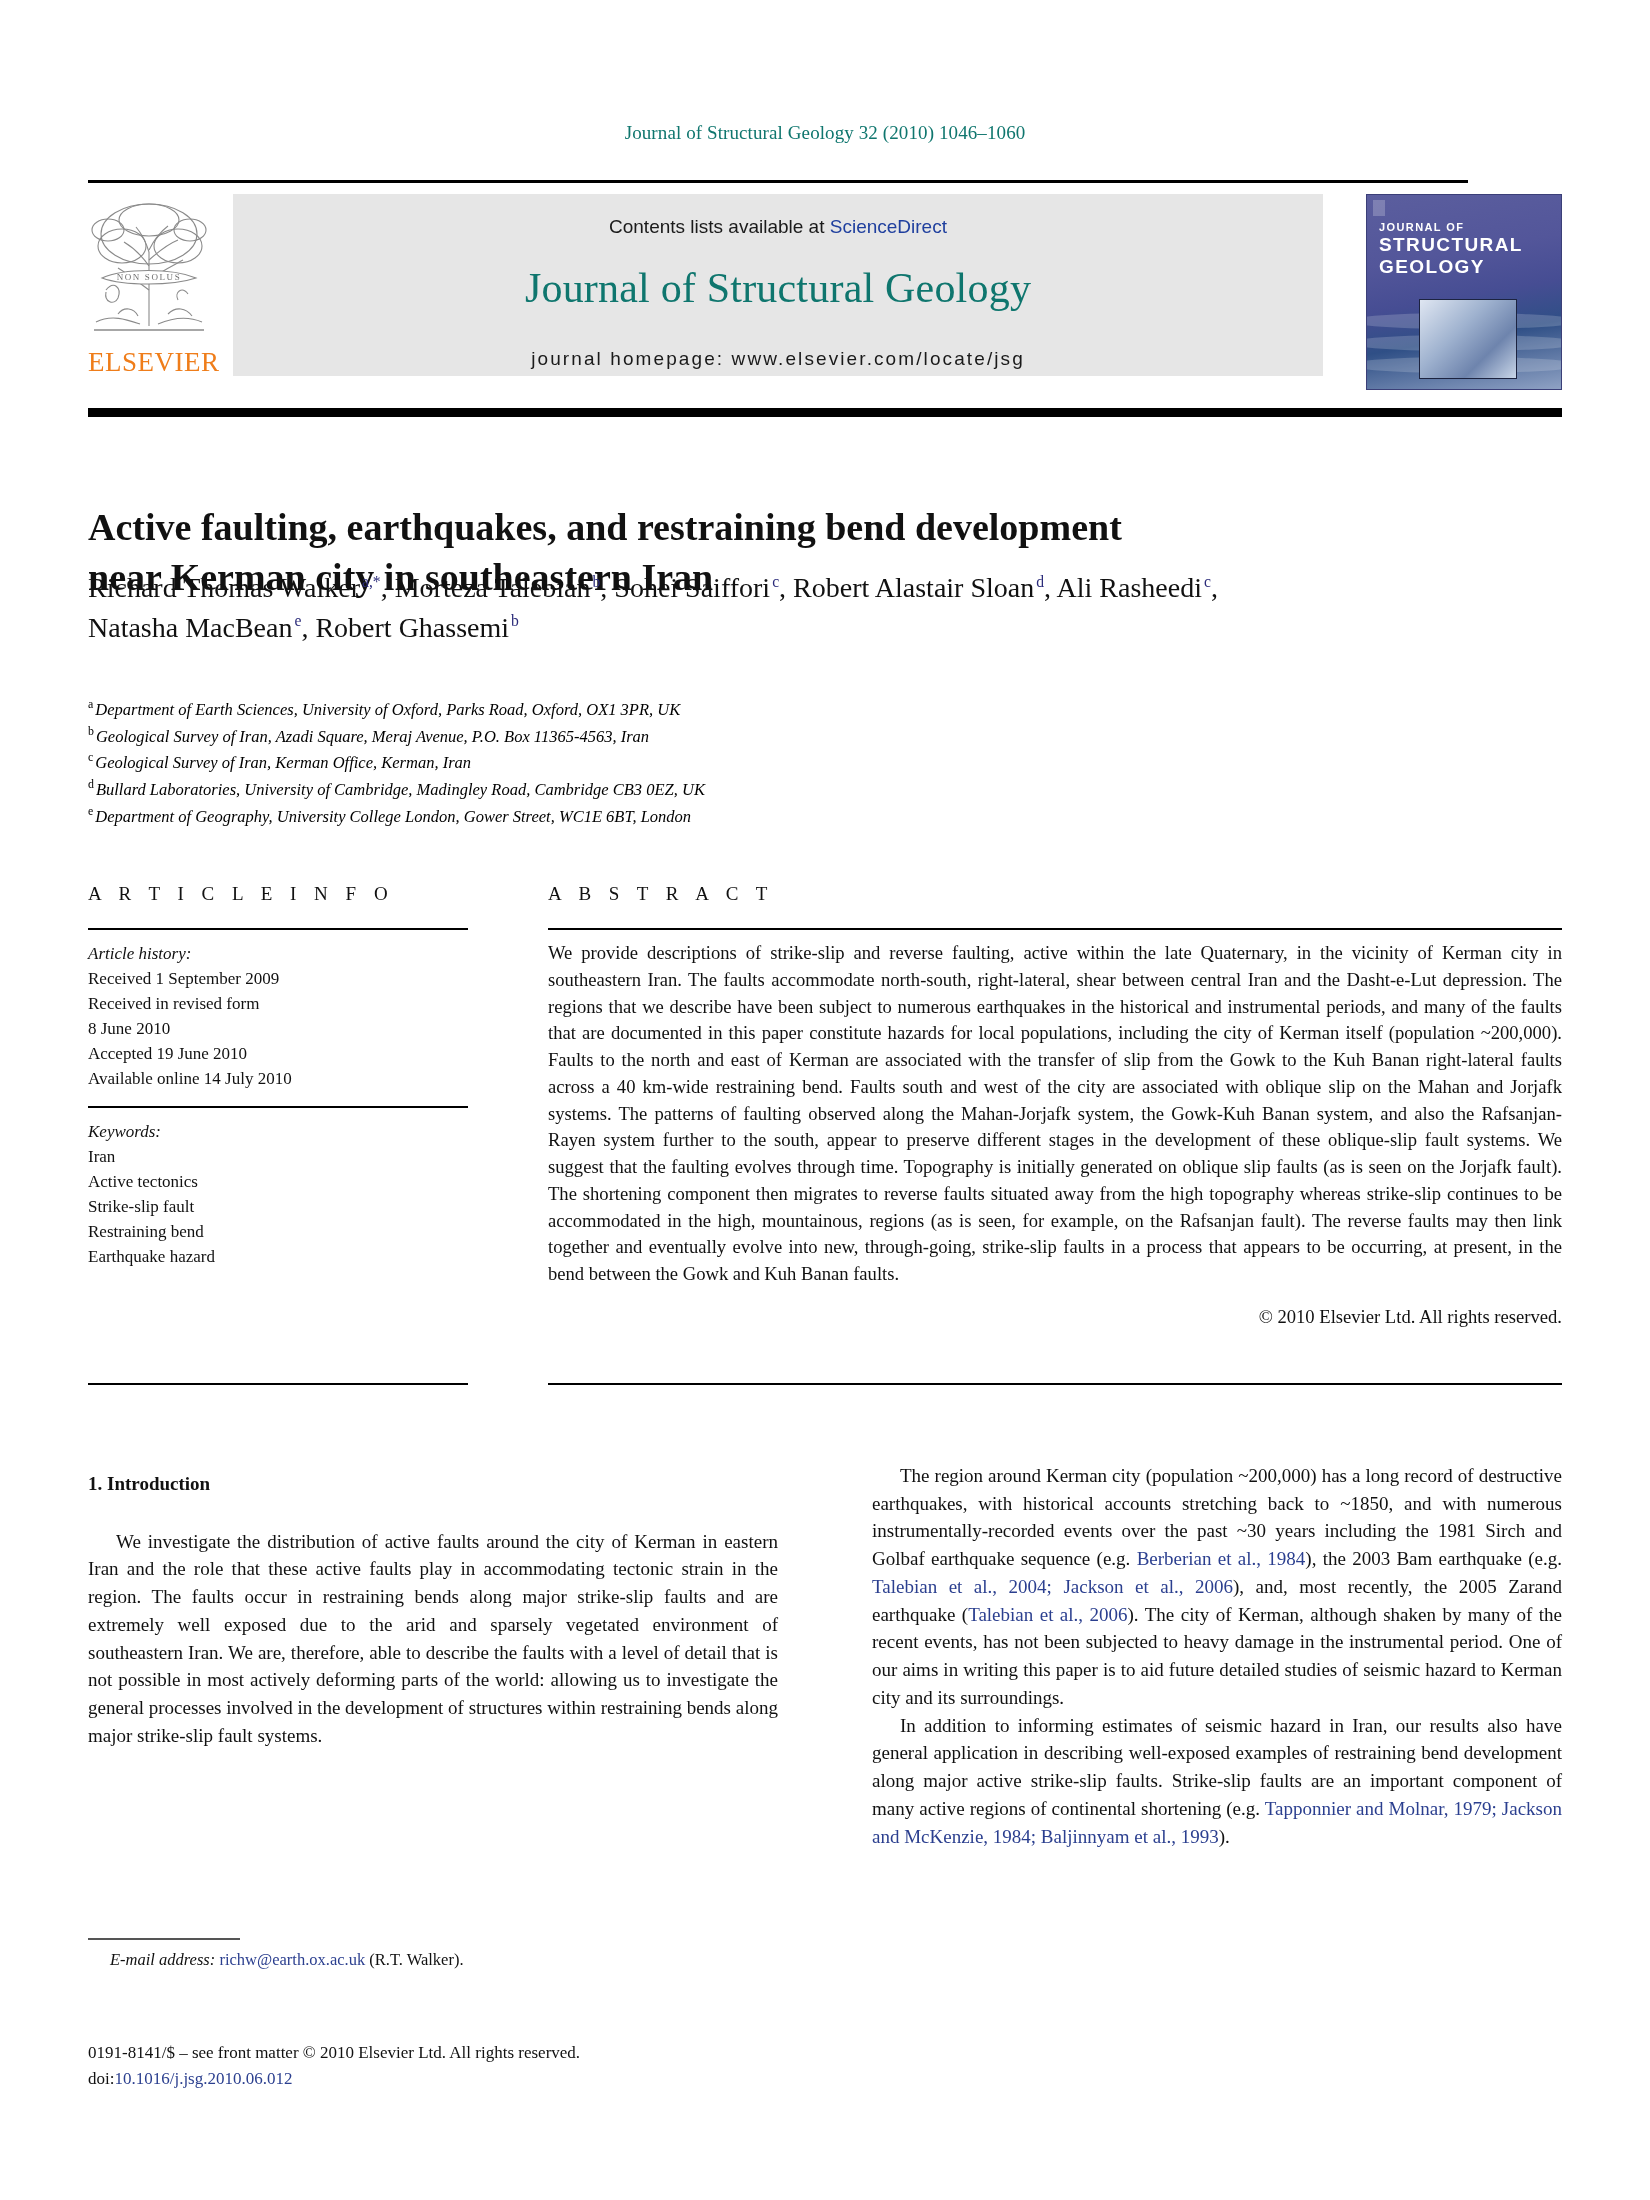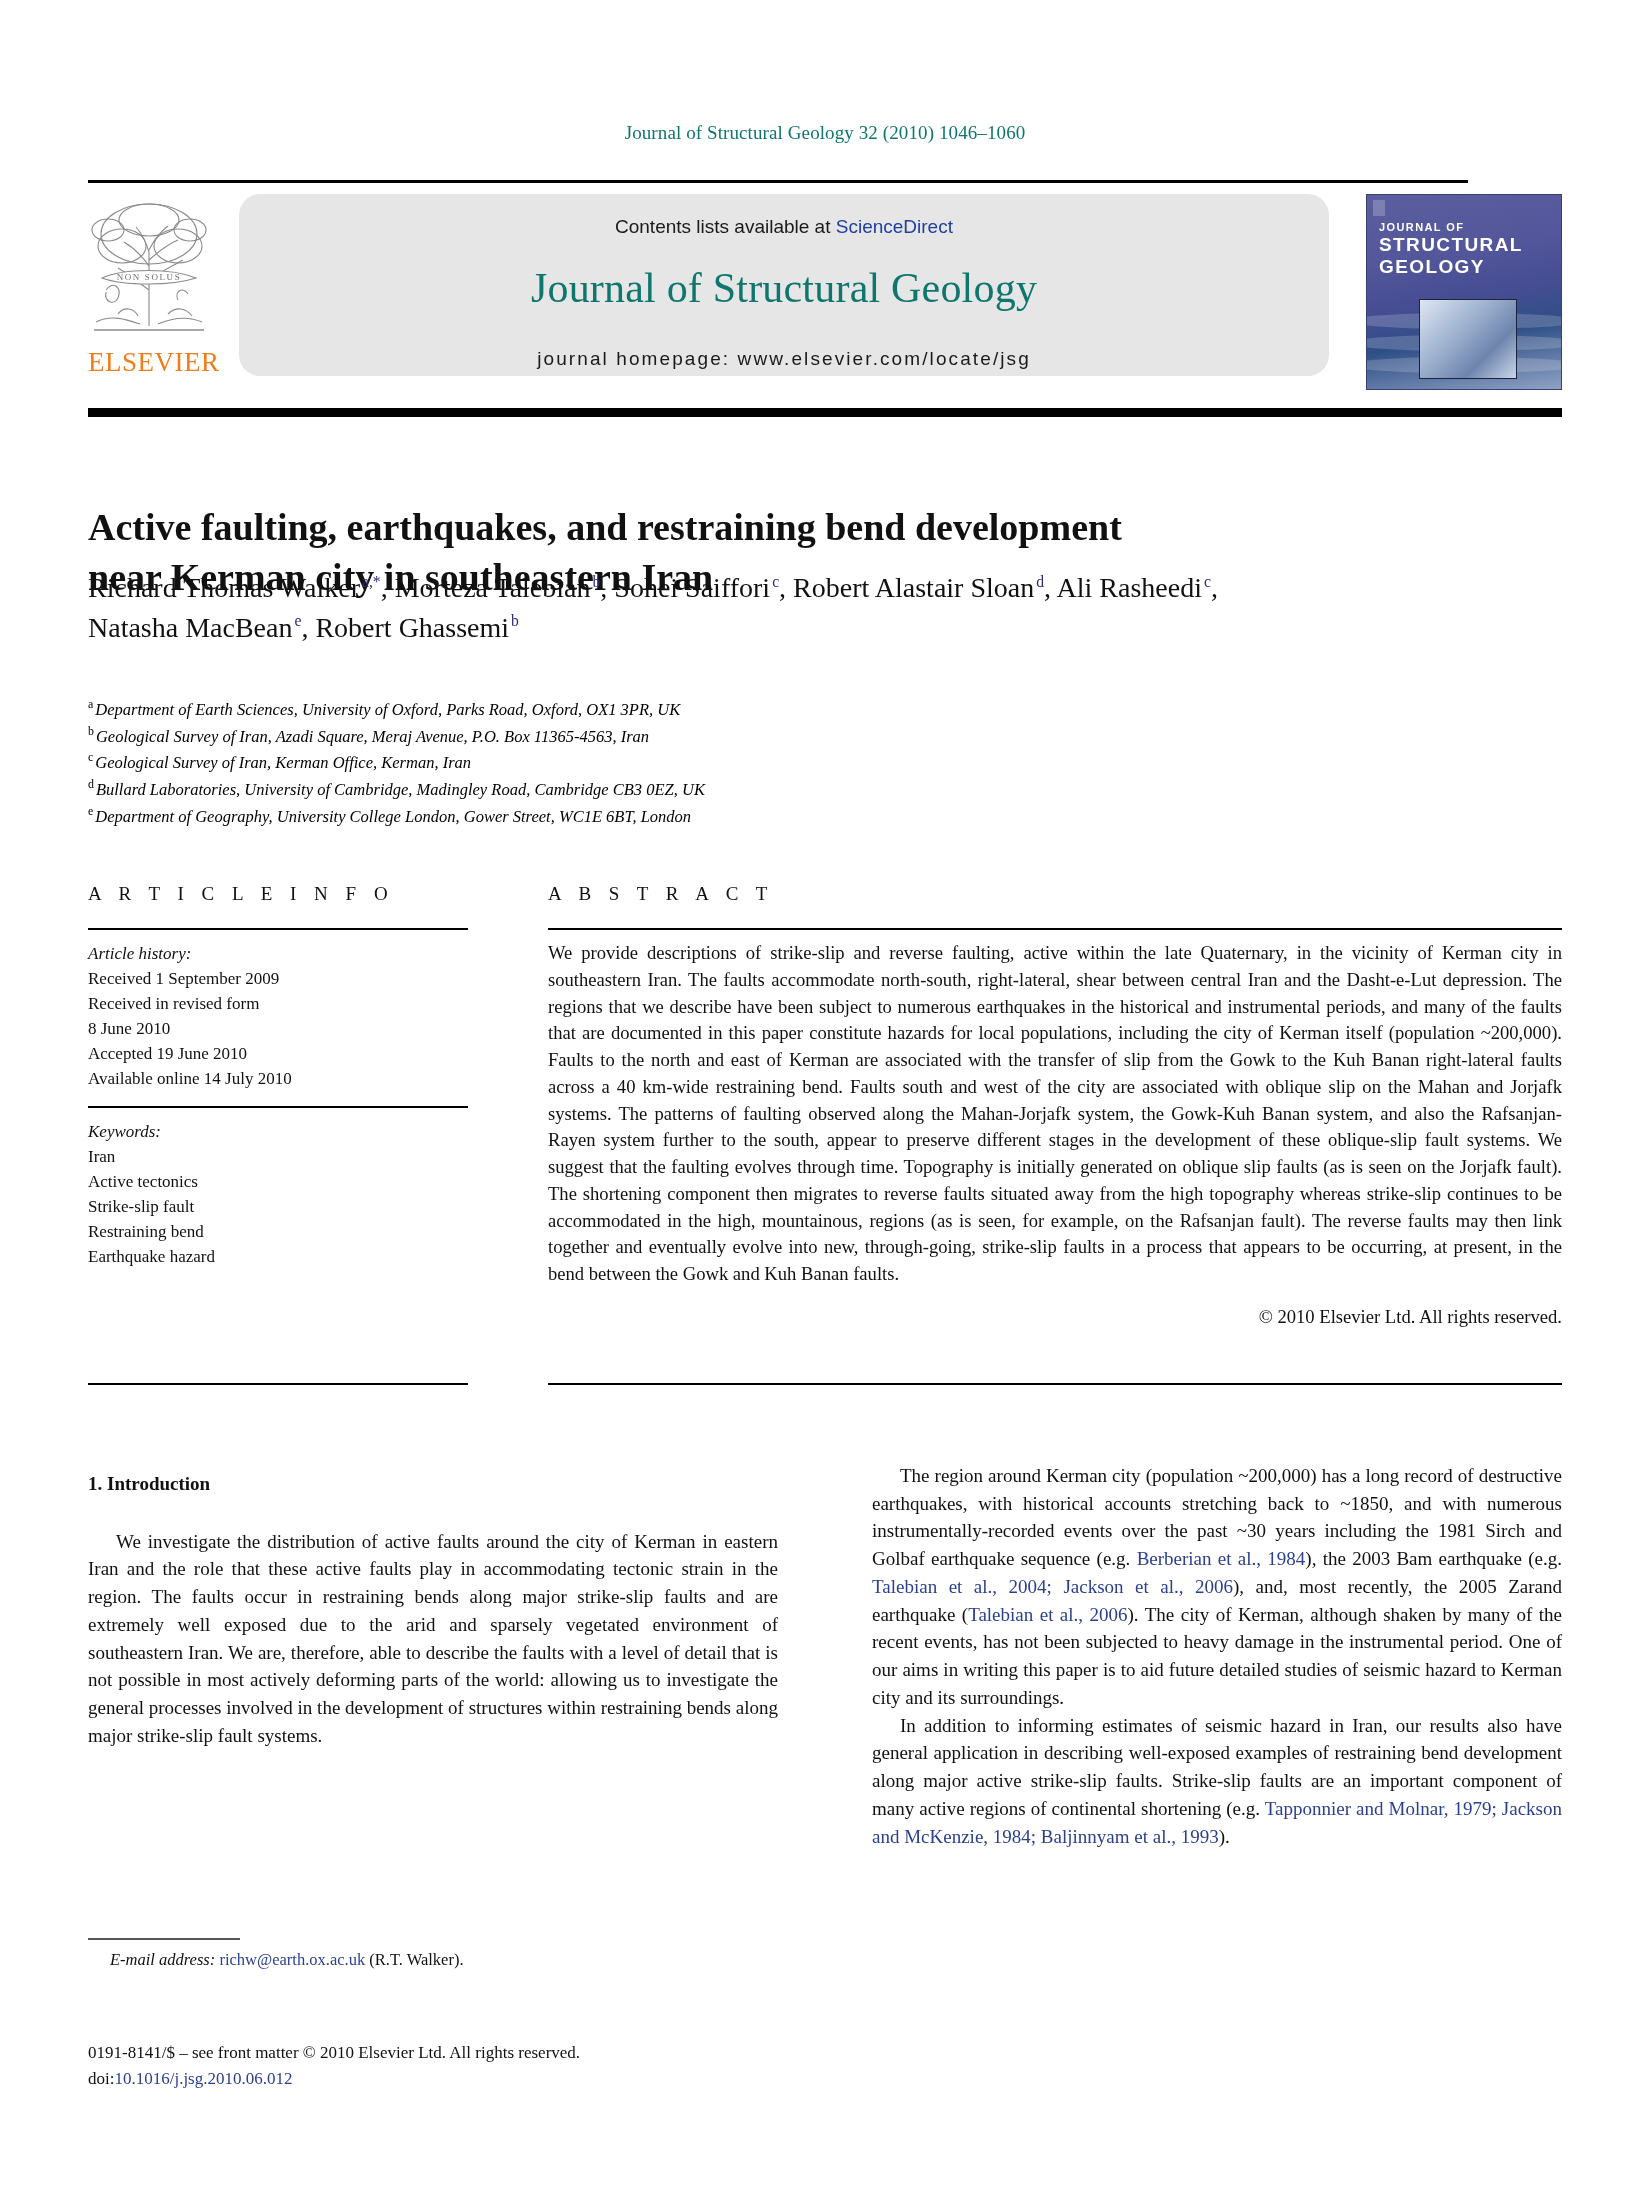--- a/index.html
+++ b/index.html
@@ -82,27 +82,26 @@
     width: 128px;
     text-align: center;
     font-family: "Liberation Serif", serif;
     font-size: 27px;
     letter-spacing: 0.5px;
     color: #ef7d1a;
     font-weight: 400;
   }
   .sd-banner {
     position: absolute;
-    left: 151px;
+    left: 145px;
     top: 0;
     width: 1090px;
     height: 182px;
     background: #e6e6e6;
     text-align: center;
-    border-radius: 21px;
   }
   .sd-line1 {
     padding-top: 22px;
     font-size: 19px;
     font-family: "Liberation Sans", sans-serif;
     color: #1a1a1a;
   }
   .sd-link {
     color: #1f3f9e;
   }

